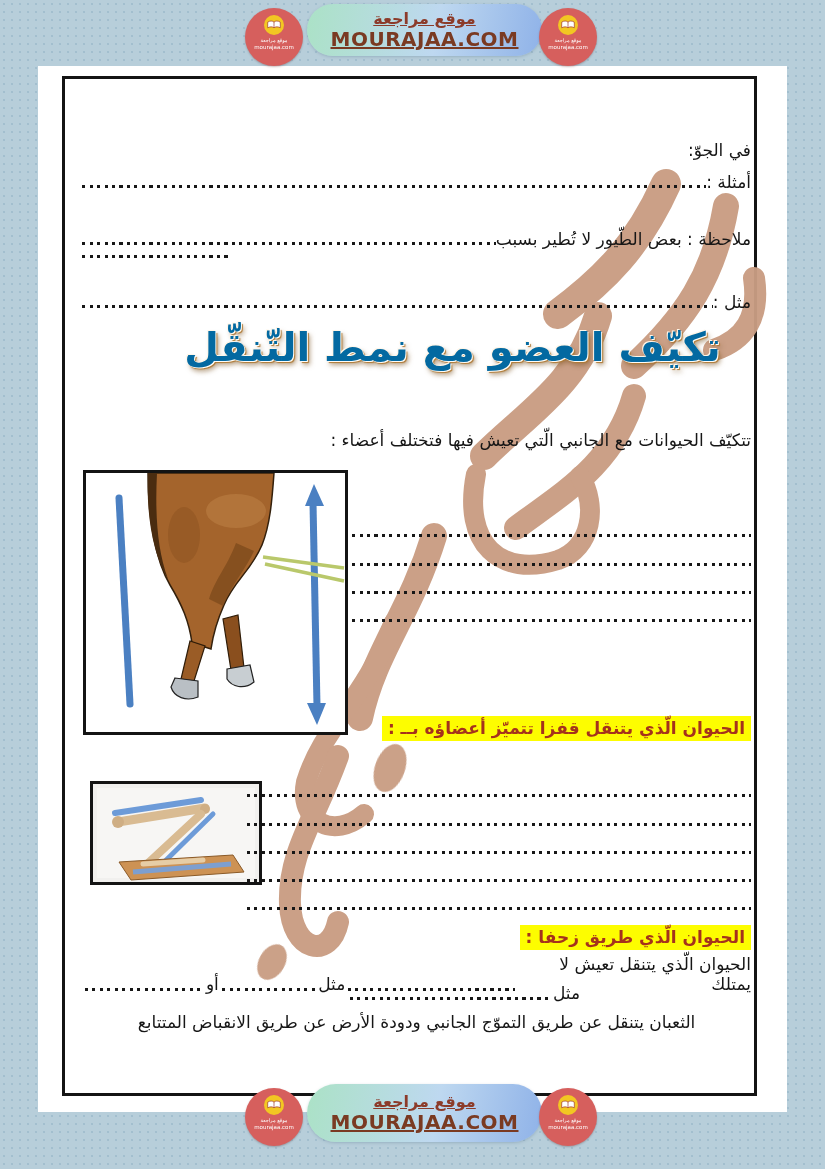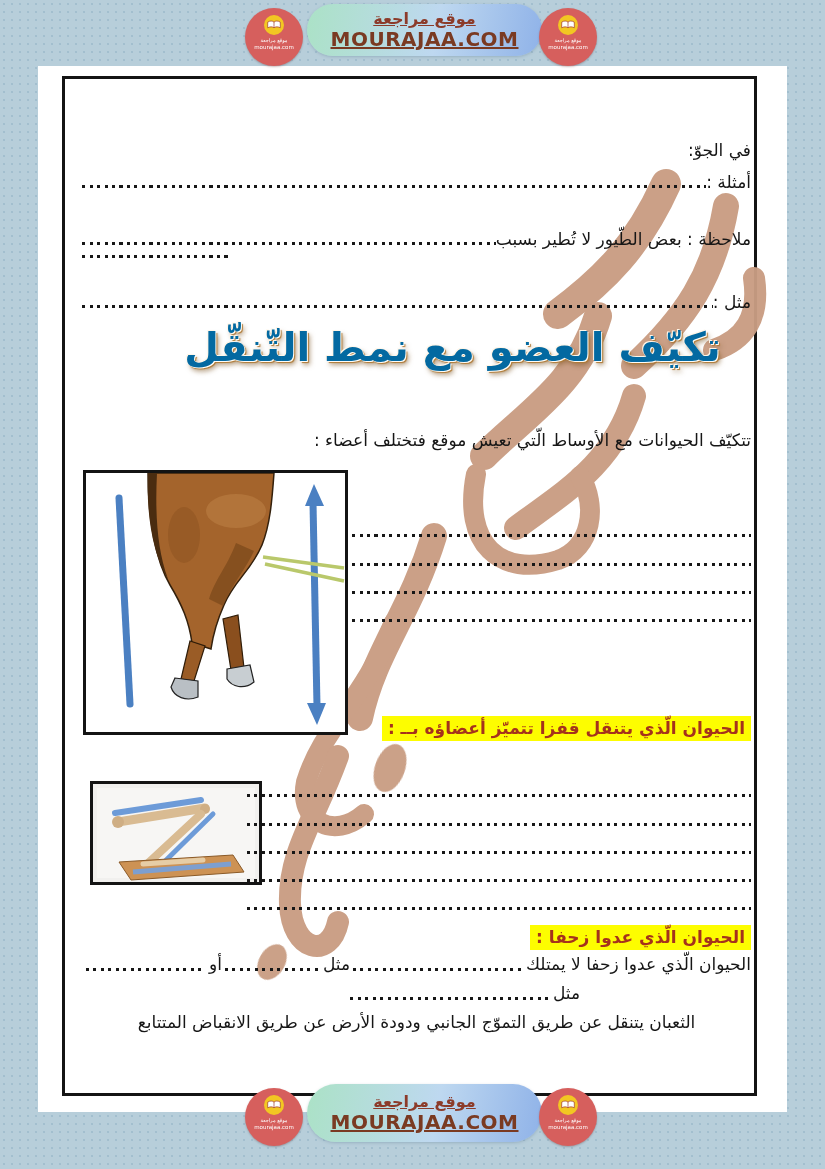--- a/index.html
+++ b/index.html
@@ -160,21 +160,21 @@
   </div>
   <div class="blank-line" style="top:189px; left:44px; width:150px;"></div>
 
   <div class="blk flexline" style="top:226px; right:36px; left:44px;">
     <span>مثل :</span>
     <span class="dots-fill"></span>
   </div>
 
   <div class="doc-title">تكيّف العضو مع نمط التّنقّل</div>
 
-  <div class="blk" style="top:364px; right:36px;">تتكيّف الحيوانات مع الأوساط الّتي تعيش موقع فتختلف أعضاء :</div>
+  <div class="blk" style="top:364px; right:36px;">تتكيّف الحيوانات مع الجانبي الّتي تعيش فيها فتختلف أعضاء :</div>
 
   <div class="figure" style="left:45px; top:404px; width:265px; height:265px;">
     <svg width="259" height="259" viewBox="0 0 259 259">
       <rect width="259" height="259" fill="#ffffff"></rect>
 
       <path d="M62,0 L188,0 C186,28 184,52 176,72 C165,98 148,108 138,132 C130,150 127,162 125,176 L106,170 C103,148 96,132 84,112 C70,88 62,48 62,0 Z" fill="#a4642c" stroke="#33200c" stroke-width="1.5"></path>
       <path d="M62,0 C60,42 67,82 82,106 C71,76 69,40 71,0 Z" fill="#4a2c10"></path>
       <path d="M150,70 C140,96 129,106 123,126 L137,133 C147,109 160,96 168,78 Z" fill="#7c4a1b" opacity="0.75"></path>
       <ellipse cx="150" cy="38" rx="30" ry="17" fill="#c08448" opacity="0.5"></ellipse>
       <ellipse cx="98" cy="62" rx="16" ry="28" fill="#8a4f20" opacity="0.45"></ellipse>
@@ -225,25 +225,25 @@
     </svg>
   </div>
 
   <div class="blank-line" style="top:728px; left:209px; right:36px;"></div>
   <div class="blank-line" style="top:757px; left:209px; right:36px;"></div>
   <div class="blank-line" style="top:785px; left:209px; right:36px;"></div>
   <div class="blank-line" style="top:813px; left:209px; right:36px;"></div>
   <div class="blank-line" style="top:841px; left:209px; right:36px;"></div>
 
   <div class="blk" style="top:859px; right:36px;">
-    <span class="hl">الحيوان الّذي عدوا زحفا :</span>
+    <span class="hl">الحيوان الّذي طريق زحفا :</span>
   </div>
 
   <div class="blk flexline" style="top:888px; right:36px; left:44px;">
-    <span>الحيوان الّذي عدوا زحفا لا يمتلك</span>
+    <span>الحيوان الّذي يتنقل تعيش لا يمتلك</span>
     <span class="dots-inline" style="width:170px;"></span>
     <span>مثل</span>
     <span class="dots-inline" style="width:95px;"></span>
     <span>أو</span>
     <span class="dots-inline" style="width:120px;"></span>
   </div>
 
   <div class="blk flexline" style="top:917px; right:207px;">
     <span>مثل</span>
     <span class="dots-inline" style="width:200px;"></span>

